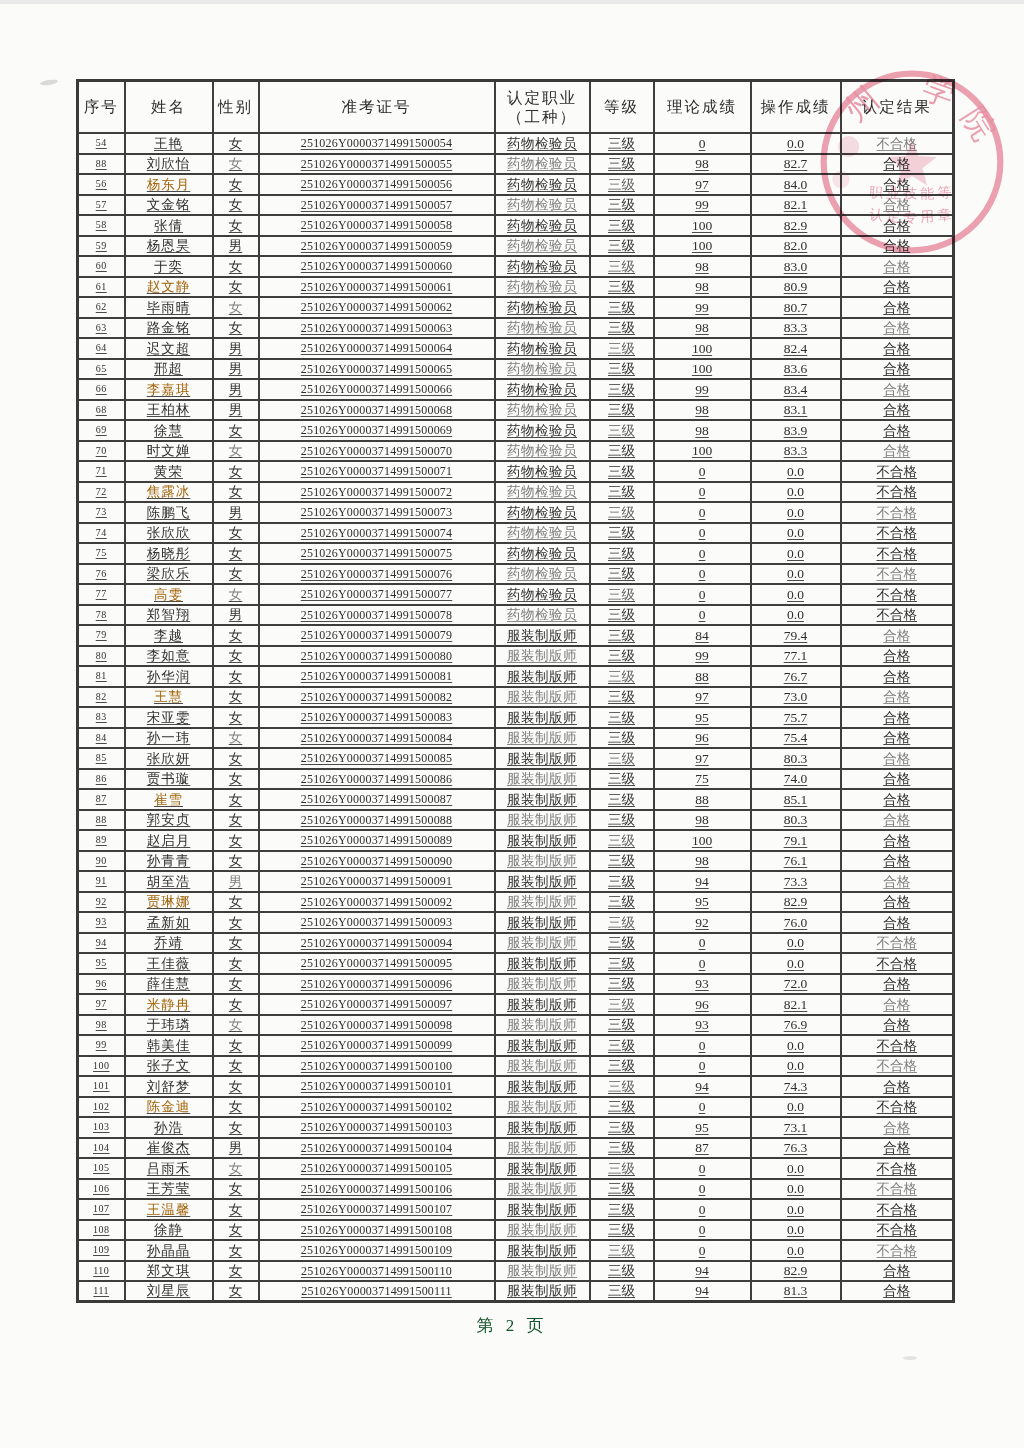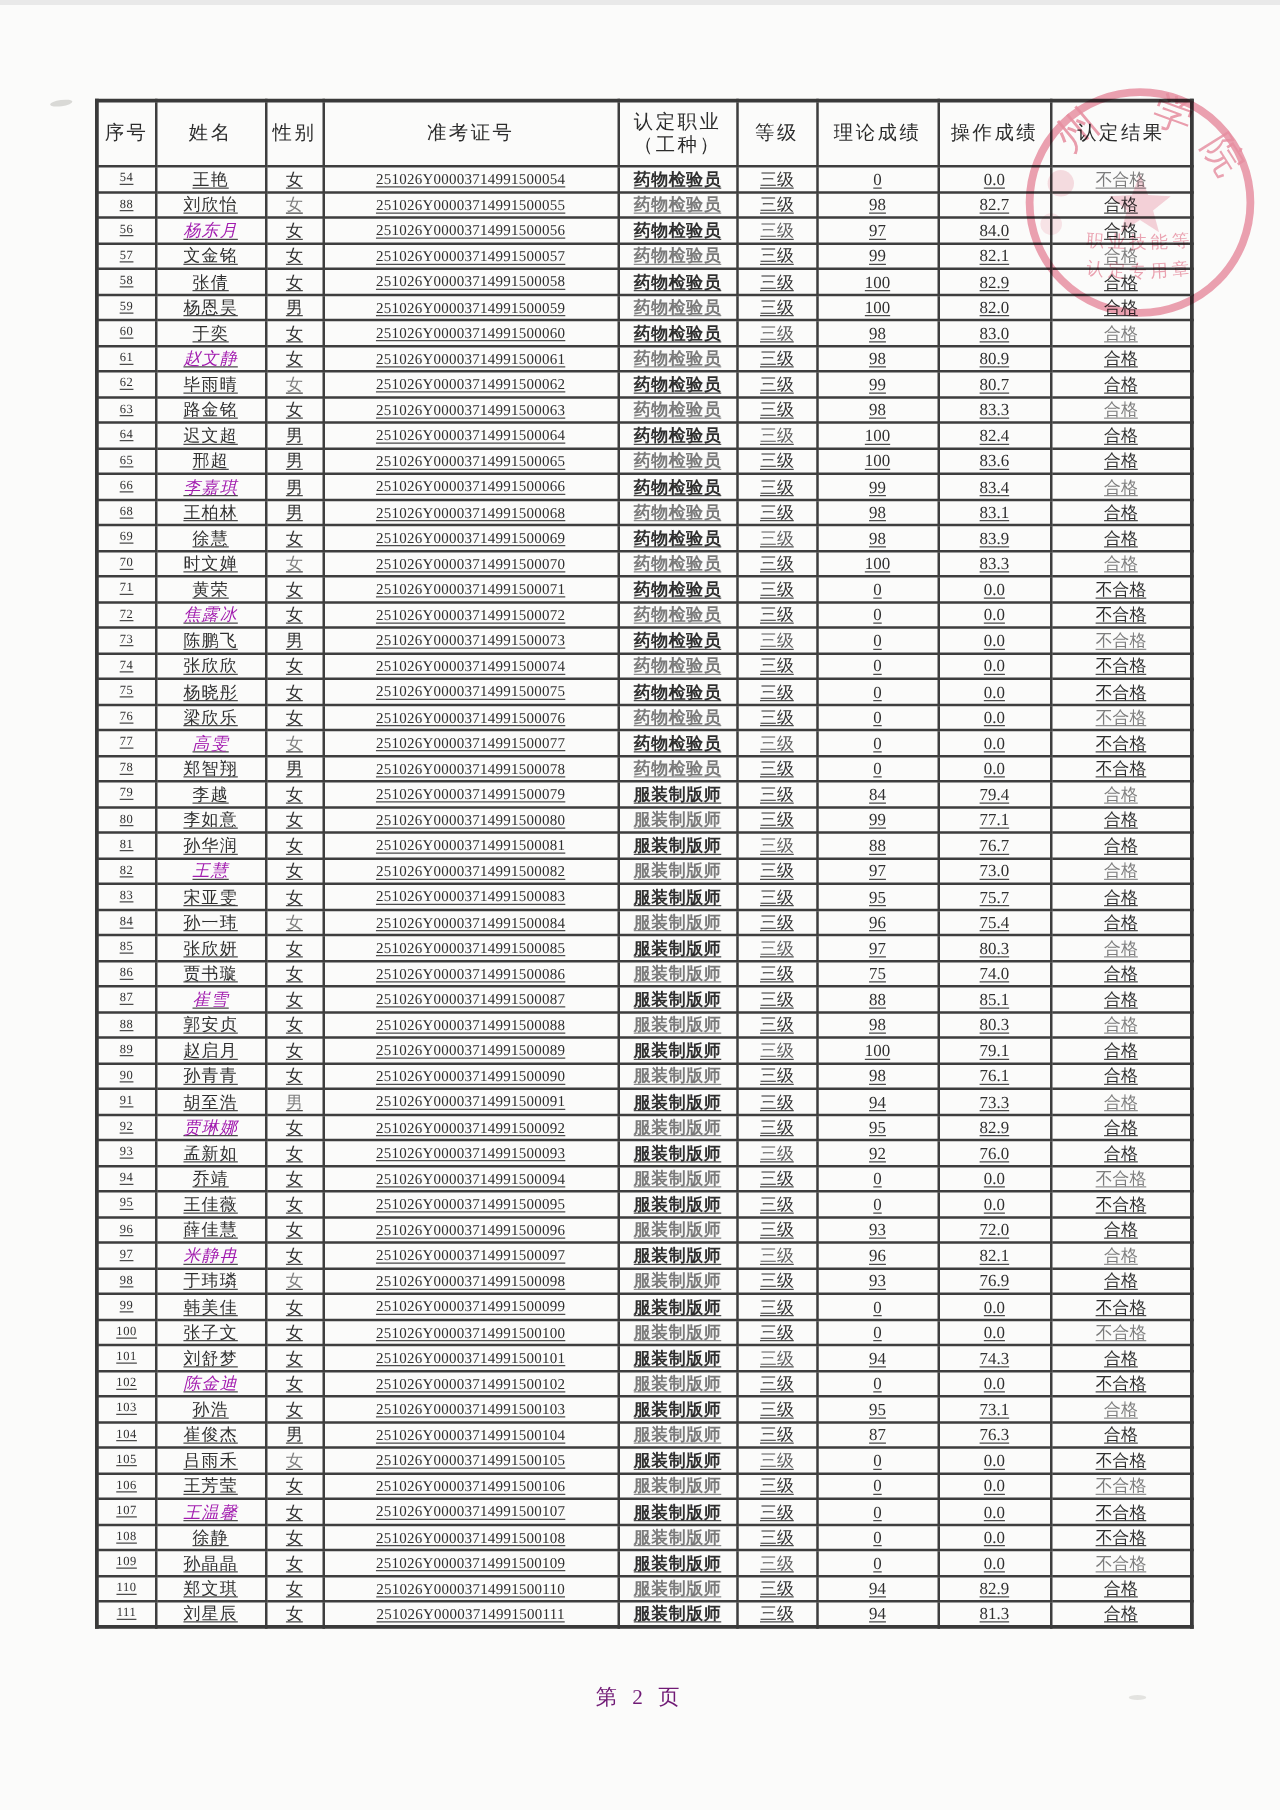--- a/index.html
+++ b/index.html
@@ -28,30 +28,30 @@
   }
   tbody tr{height:20.5px;}
   tbody td{
     font-size:13.5px;line-height:1;color:#2f2f2f;
     text-decoration:underline;text-underline-offset:2px;
     text-decoration-thickness:1px;text-decoration-color:#4b4b4b;
   }
   tbody td.c0{font-size:10px;letter-spacing:0.5px;}
   tbody td.c1{letter-spacing:1px;}
   tbody td.c3{font-size:12px;letter-spacing:0.2px;}
-  tbody td.c4{letter-spacing:0.5px;font-weight:bold;}
+  tbody td.c4{letter-spacing:0.5px;}
   
   tbody tr:nth-child(2n) td.c4{color:#7b7b7b;text-decoration-color:#8a8a8a;}
   tbody tr:nth-child(3n+1) td.c8{color:#7d7d7d;text-decoration-color:#8f8f8f;}
-  tbody tr:nth-child(5n+3) td.c1{color:#a21caf;font-style:italic;}
+  tbody tr:nth-child(5n+3) td.c1{color:#a16207;}
   tbody tr:nth-child(7n+2) td.c2{color:#7e7e7e;}
   tbody tr:nth-child(4n+3) td.c5{color:#5d5d5d;}
   .footer{
-    position:absolute;left:0;top:1342px;width:1024px;text-align:center;
-    font-size:17px;letter-spacing:4px;color:#701a75;
+    position:absolute;left:0;top:1310px;width:1024px;text-align:center;
+    font-size:17px;letter-spacing:4px;color:#14532d;
   }
   .seal{
     position:absolute;left:816px;top:62px;width:192px;height:192px;
     mix-blend-mode:multiply;opacity:0.88;pointer-events:none;
   }
   .seal text{font-family:"Liberation Serif","DejaVu Serif",serif;}
 </style>
 </head>
 <body>
 

